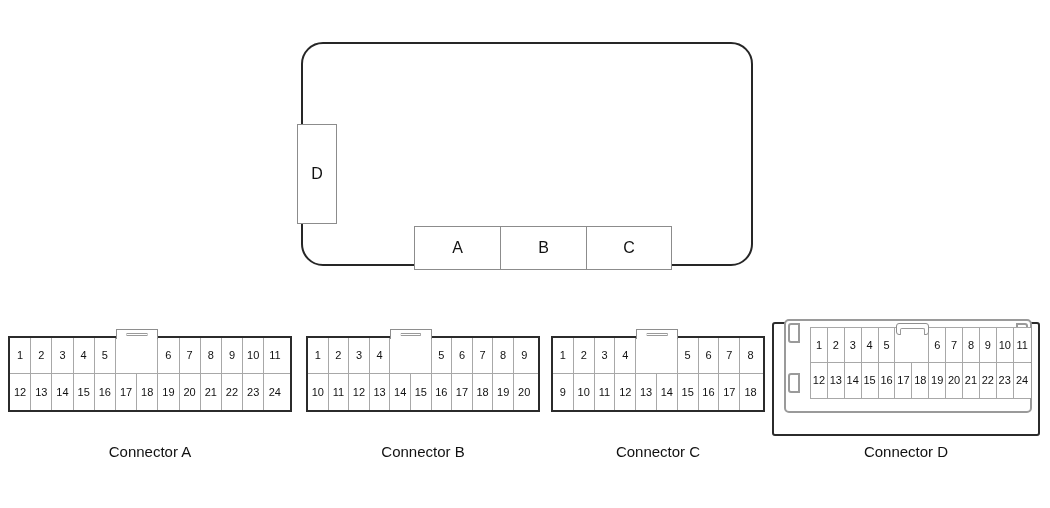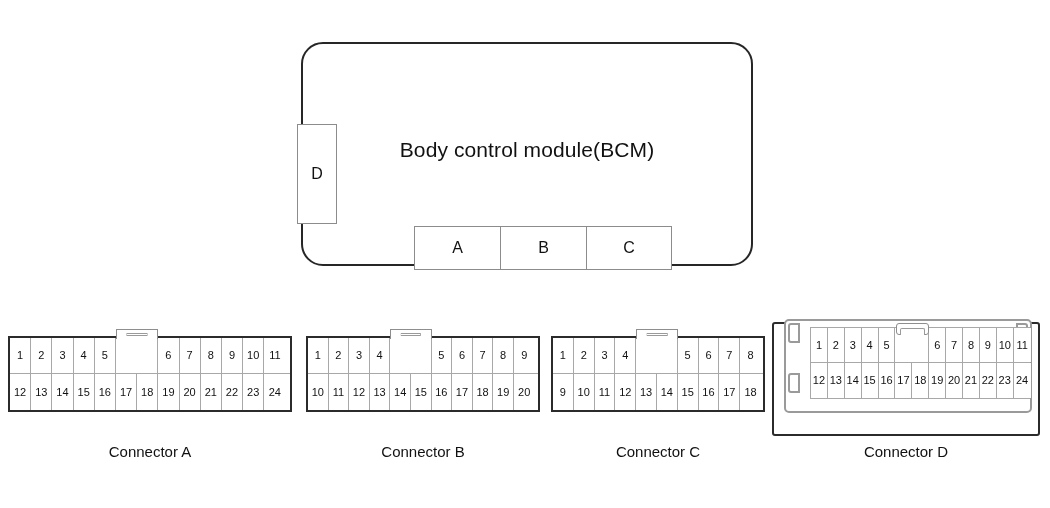--- a/index.html
+++ b/index.html
@@ -212,21 +212,20 @@
     color: #111;
     white-space: nowrap;
   }
 </style>
 </head>
 <body>
 
 <div id="bcm-module">
   <div id="bcm-body"></div>
 
-  <div id="bcm-title">Body control module(BCM)</div>
 
   <div id="bcm-port-d">D</div>
 
   <div id="bcm-port-strip">
     <div class="bcm-port">A</div>
     <div class="bcm-port">B</div>
     <div class="bcm-port">C</div>
   </div>
 </div>
 

